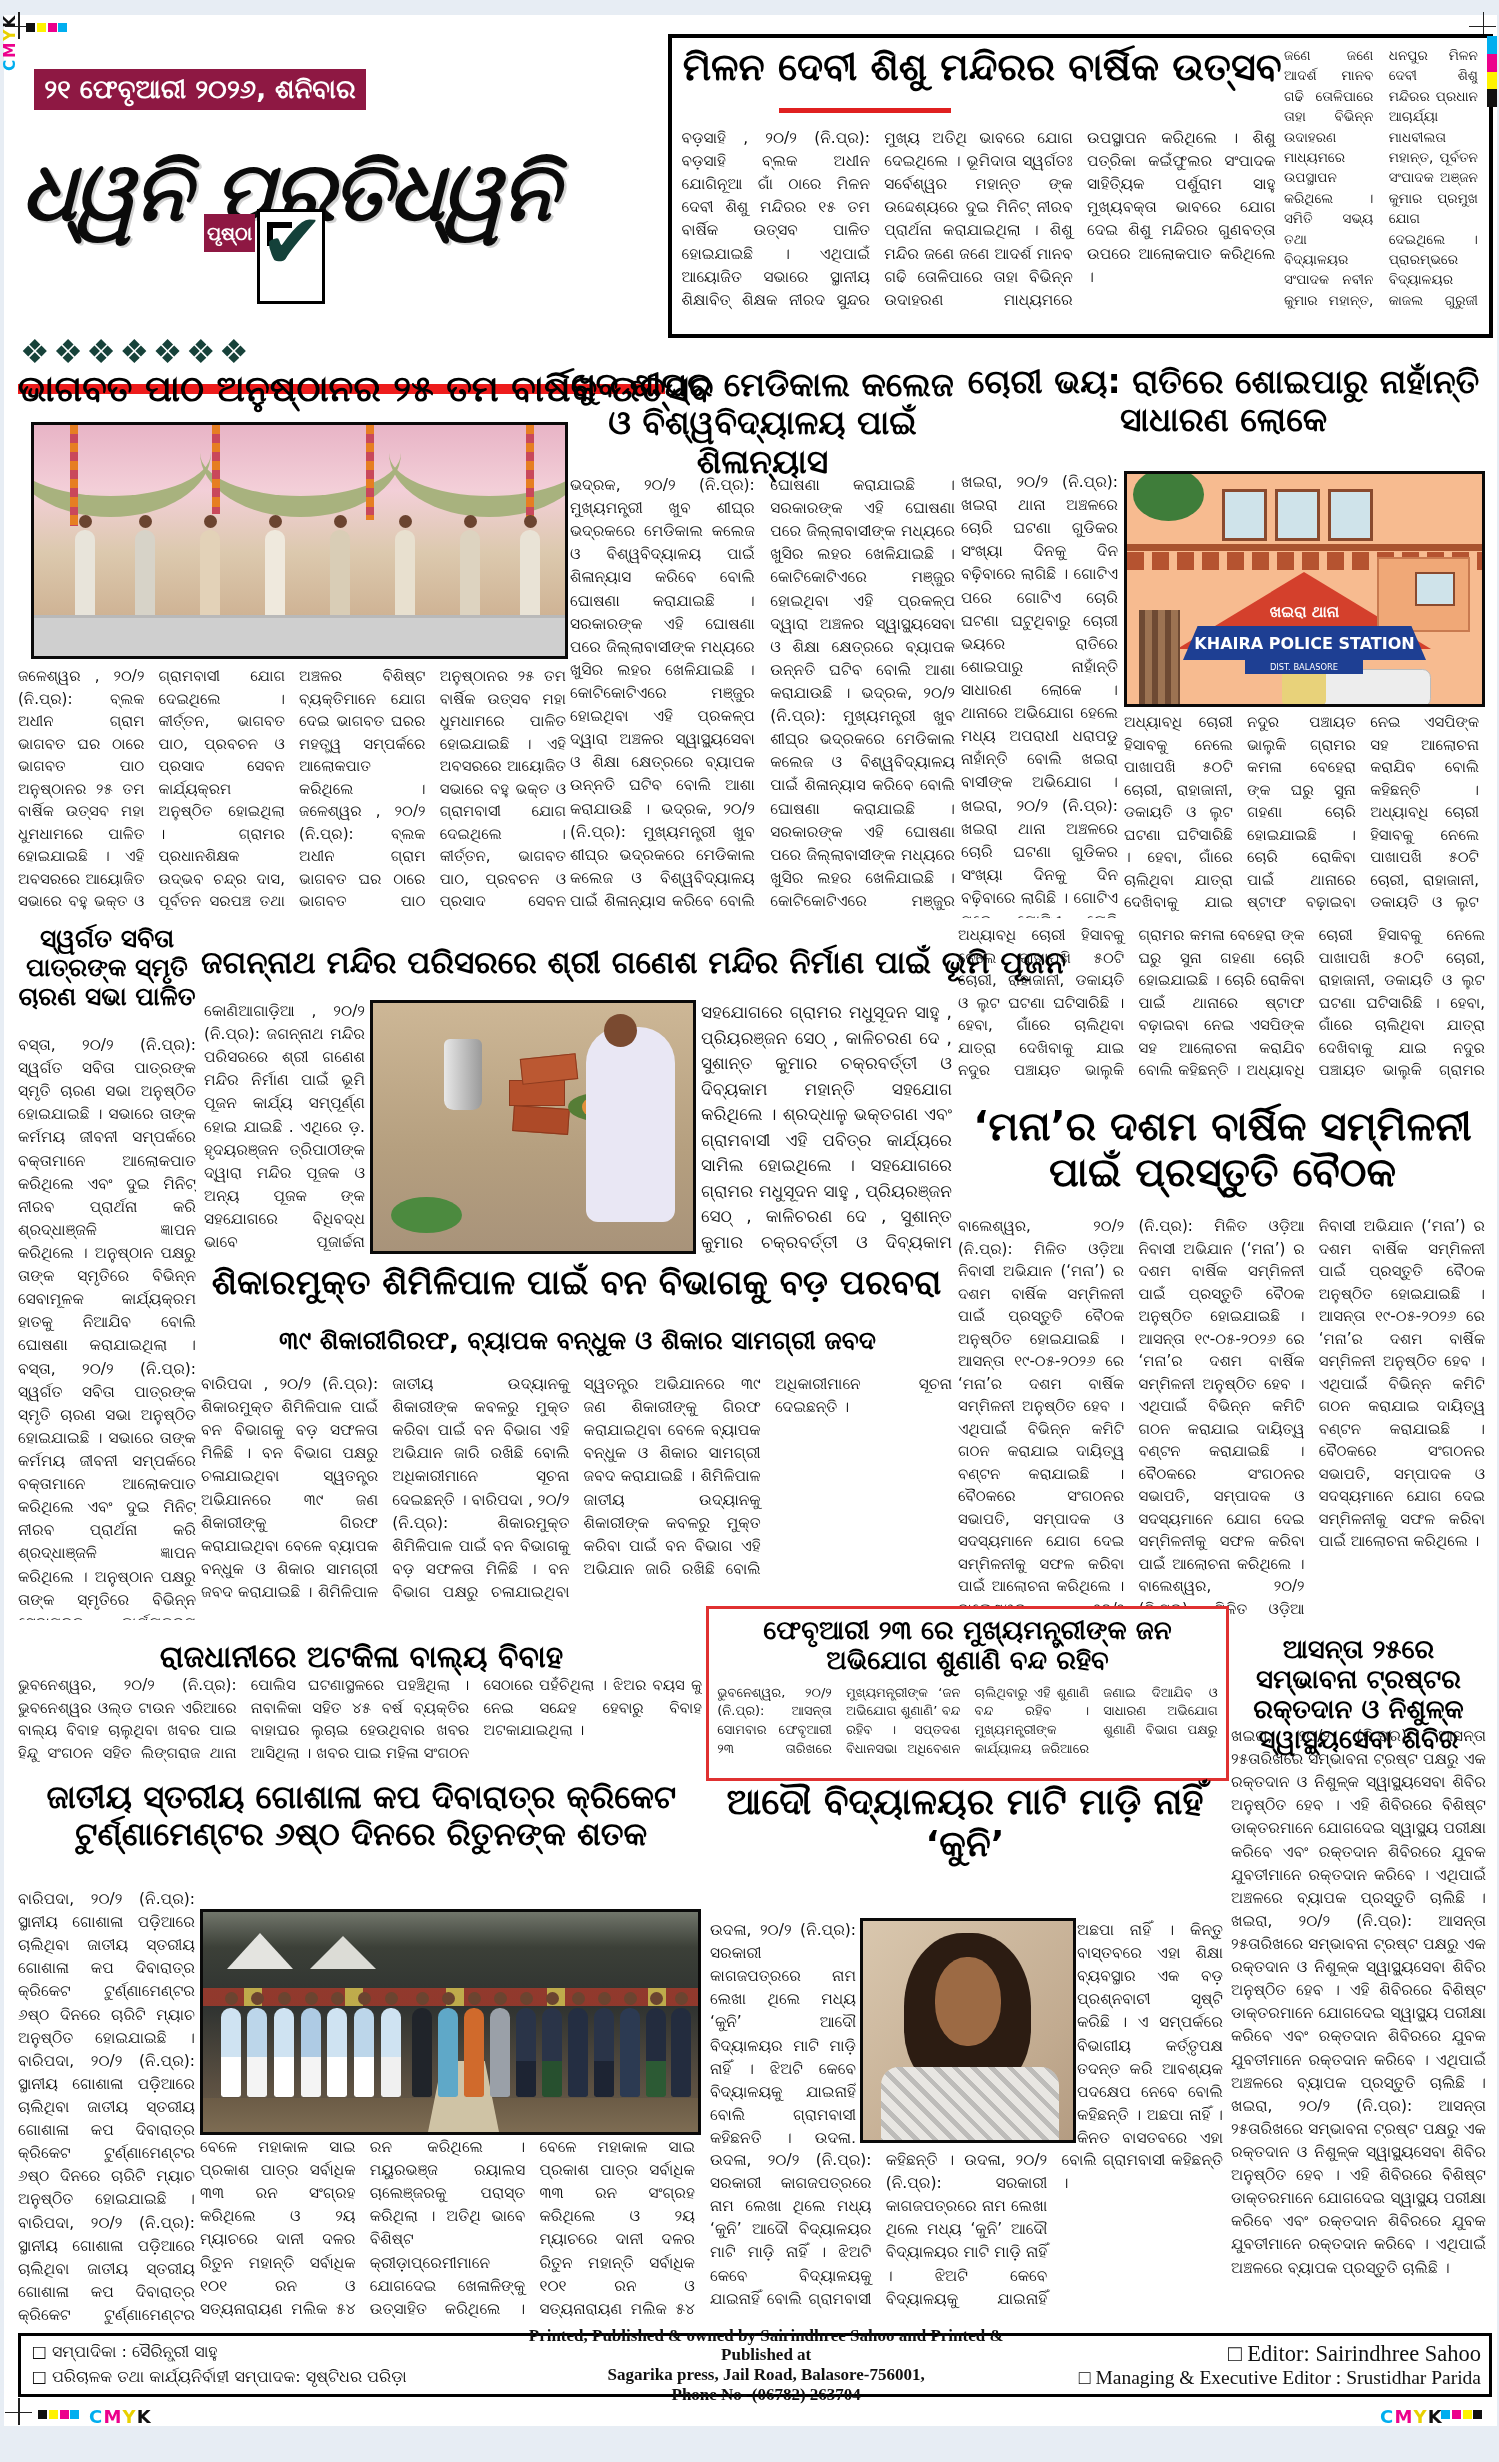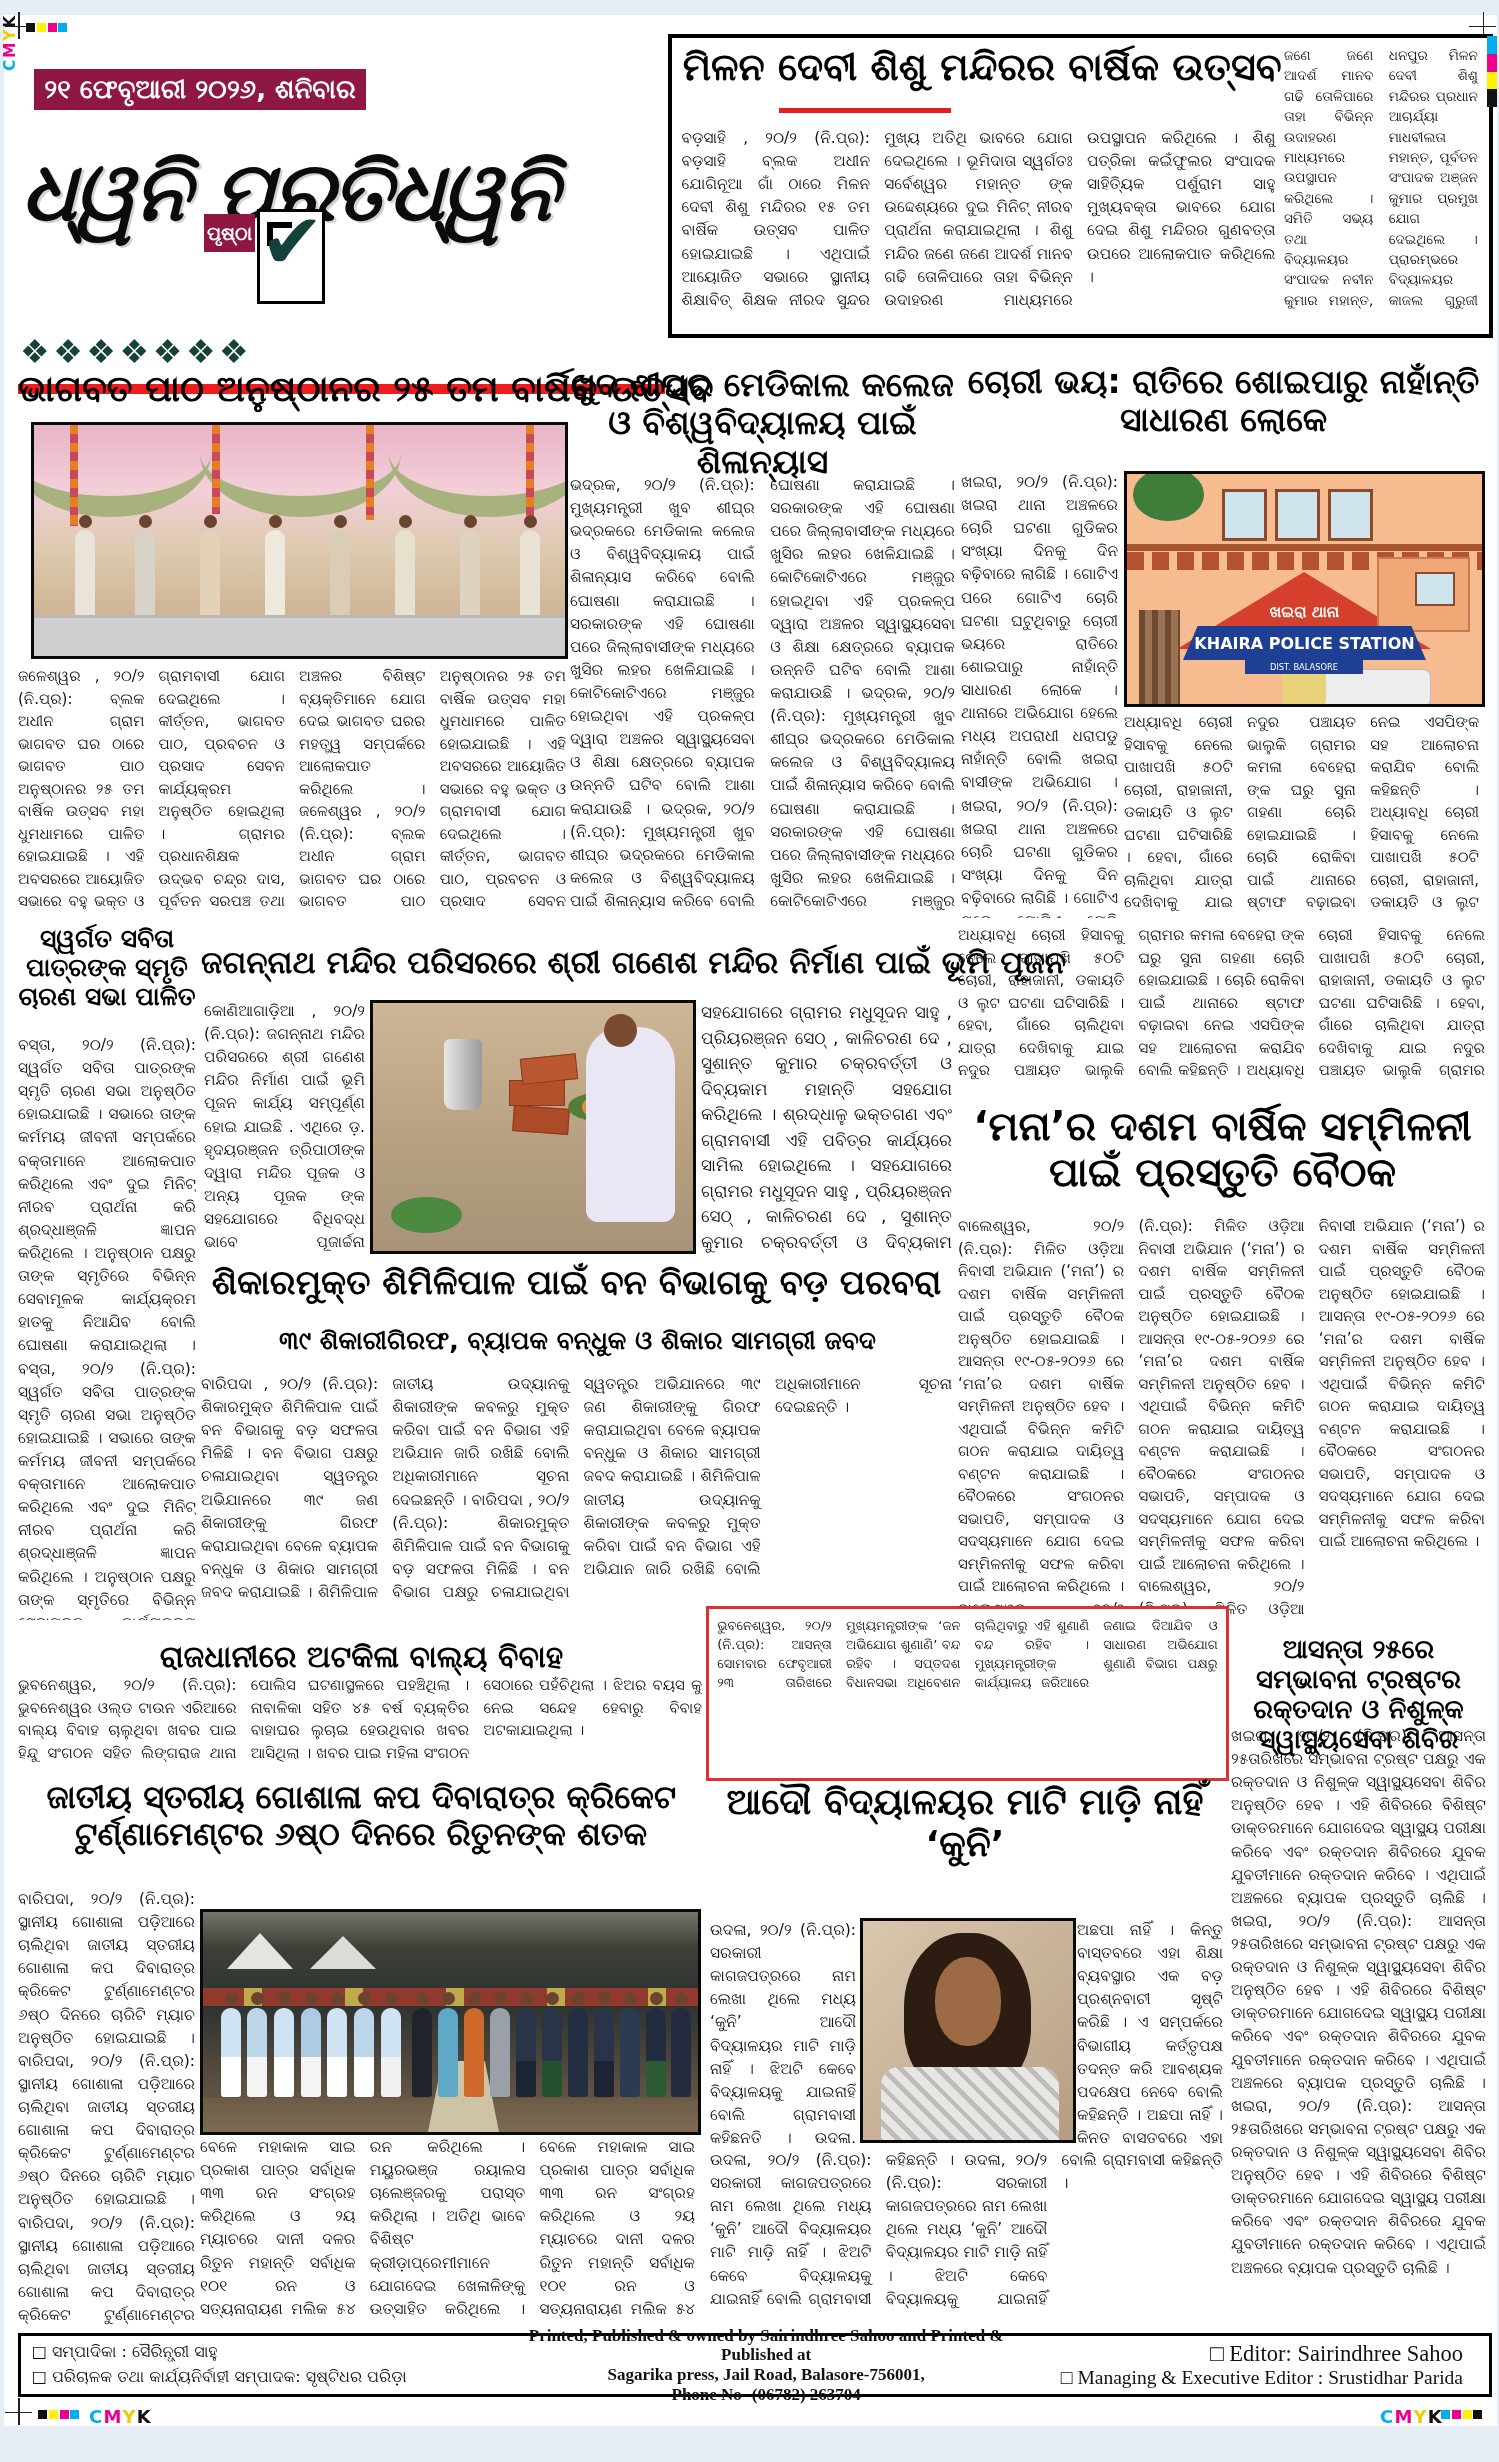--- a/index.html
+++ b/index.html
@@ -130,20 +130,21 @@
   <div class="bd c3 abs" style="left:958px;top:1215px;width:527px;height:408px;font-size:15px;">ବାଲେଶ୍ୱର, ୨୦/୨ (ନି.ପ୍ର): ମିଳିତ ଓଡ଼ିଆ ନିବାସୀ ଅଭିଯାନ (‘ମନା’) ର ଦଶମ ବାର୍ଷିକ ସମ୍ମିଳନୀ ପାଇଁ ପ୍ରସ୍ତୁତି ବୈଠକ ଅନୁଷ୍ଠିତ ହୋଇଯାଇଛି । ଆସନ୍ତା ୧୯-୦୫-୨୦୨୬ ରେ ‘ମନା’ର ଦଶମ ବାର୍ଷିକ ସମ୍ମିଳନୀ ଅନୁଷ୍ଠିତ ହେବ । ଏଥିପାଇଁ ବିଭିନ୍ନ କମିଟି ଗଠନ କରାଯାଇ ଦାୟିତ୍ୱ ବଣ୍ଟନ କରାଯାଇଛି । ବୈଠକରେ ସଂଗଠନର ସଭାପତି, ସମ୍ପାଦକ ଓ ସଦସ୍ୟମାନେ ଯୋଗ ଦେଇ ସମ୍ମିଳନୀକୁ ସଫଳ କରିବା ପାଇଁ ଆଲୋଚନା କରିଥିଲେ । ବାଲେଶ୍ୱର, ୨୦/୨ (ନି.ପ୍ର): ମିଳିତ ଓଡ଼ିଆ ନିବାସୀ ଅଭିଯାନ (‘ମନା’) ର ଦଶମ ବାର୍ଷିକ ସମ୍ମିଳନୀ ପାଇଁ ପ୍ରସ୍ତୁତି ବୈଠକ ଅନୁଷ୍ଠିତ ହୋଇଯାଇଛି । ଆସନ୍ତା ୧୯-୦୫-୨୦୨୬ ରେ ‘ମନା’ର ଦଶମ ବାର୍ଷିକ ସମ୍ମିଳନୀ ଅନୁଷ୍ଠିତ ହେବ । ଏଥିପାଇଁ ବିଭିନ୍ନ କମିଟି ଗଠନ କରାଯାଇ ଦାୟିତ୍ୱ ବଣ୍ଟନ କରାଯାଇଛି । ବୈଠକରେ ସଂଗଠନର ସଭାପତି, ସମ୍ପାଦକ ଓ ସଦସ୍ୟମାନେ ଯୋଗ ଦେଇ ସମ୍ମିଳନୀକୁ ସଫଳ କରିବା ପାଇଁ ଆଲୋଚନା କରିଥିଲେ । ବାଲେଶ୍ୱର, ୨୦/୨ (ନି.ପ୍ର): ମିଳିତ ଓଡ଼ିଆ ନିବାସୀ ଅଭିଯାନ (‘ମନା’) ର ଦଶମ ବାର୍ଷିକ ସମ୍ମିଳନୀ ପାଇଁ ପ୍ରସ୍ତୁତି ବୈଠକ ଅନୁଷ୍ଠିତ ହୋଇଯାଇଛି । ଆସନ୍ତା ୧୯-୦୫-୨୦୨୬ ରେ ‘ମନା’ର ଦଶମ ବାର୍ଷିକ ସମ୍ମିଳନୀ ଅନୁଷ୍ଠିତ ହେବ । ଏଥିପାଇଁ ବିଭିନ୍ନ କମିଟି ଗଠନ କରାଯାଇ ଦାୟିତ୍ୱ ବଣ୍ଟନ କରାଯାଇଛି । ବୈଠକରେ ସଂଗଠନର ସଭାପତି, ସମ୍ପାଦକ ଓ ସଦସ୍ୟମାନେ ଯୋଗ ଦେଇ ସମ୍ମିଳନୀକୁ ସଫଳ କରିବା ପାଇଁ ଆଲୋଚନା କରିଥିଲେ ।</div>
 
   <h2 class="hl abs" style="left:201px;top:1263px;width:751px;font-size:34px;white-space:nowrap;">ଶିକାରମୁକ୍ତ ଶିମିଳିପାଳ ପାଇଁ ବନ ବିଭାଗକୁ ବଡ଼ ପରବରା</h2>
   <h3 class="hl abs" style="left:213px;top:1326px;width:729px;font-size:25px;">୩୯ ଶିକାରୀଗିରଫ, ବ୍ୟାପକ ବନ୍ଧୁକ ଓ ଶିକାର ସାମଗ୍ରୀ ଜବଦ</h3>
   <div class="bd c4 abs" style="left:201px;top:1373px;width:751px;height:249px;">ବାରିପଦା , ୨୦/୨ (ନି.ପ୍ର): ଶିକାରମୁକ୍ତ ଶିମିଳିପାଳ ପାଇଁ ବନ ବିଭାଗକୁ ବଡ଼ ସଫଳତା ମିଳିଛି । ବନ ବିଭାଗ ପକ୍ଷରୁ ଚଳାଯାଇଥିବା ସ୍ୱତନ୍ତ୍ର ଅଭିଯାନରେ ୩୯ ଜଣ ଶିକାରୀଙ୍କୁ ଗିରଫ କରାଯାଇଥିବା ବେଳେ ବ୍ୟାପକ ବନ୍ଧୁକ ଓ ଶିକାର ସାମଗ୍ରୀ ଜବଦ କରାଯାଇଛି । ଶିମିଳିପାଳ ଜାତୀୟ ଉଦ୍ୟାନକୁ ଶିକାରୀଙ୍କ କବଳରୁ ମୁକ୍ତ କରିବା ପାଇଁ ବନ ବିଭାଗ ଏହି ଅଭିଯାନ ଜାରି ରଖିଛି ବୋଲି ଅଧିକାରୀମାନେ ସୂଚନା ଦେଇଛନ୍ତି । ବାରିପଦା , ୨୦/୨ (ନି.ପ୍ର): ଶିକାରମୁକ୍ତ ଶିମିଳିପାଳ ପାଇଁ ବନ ବିଭାଗକୁ ବଡ଼ ସଫଳତା ମିଳିଛି । ବନ ବିଭାଗ ପକ୍ଷରୁ ଚଳାଯାଇଥିବା ସ୍ୱତନ୍ତ୍ର ଅଭିଯାନରେ ୩୯ ଜଣ ଶିକାରୀଙ୍କୁ ଗିରଫ କରାଯାଇଥିବା ବେଳେ ବ୍ୟାପକ ବନ୍ଧୁକ ଓ ଶିକାର ସାମଗ୍ରୀ ଜବଦ କରାଯାଇଛି । ଶିମିଳିପାଳ ଜାତୀୟ ଉଦ୍ୟାନକୁ ଶିକାରୀଙ୍କ କବଳରୁ ମୁକ୍ତ କରିବା ପାଇଁ ବନ ବିଭାଗ ଏହି ଅଭିଯାନ ଜାରି ରଖିଛି ବୋଲି ଅଧିକାରୀମାନେ ସୂଚନା ଦେଇଛନ୍ତି ।</div>
 
   <h2 class="hl abs" style="left:24px;top:1628px;width:675px;font-size:30px;white-space:nowrap;margin-top:12px;">ରାଜଧାନୀରେ ଅଟକିଳା ବାଲ୍ୟ ବିବାହ</h2>
   <div class="bd c3 abs" style="left:18px;top:1674px;width:684px;height:98px;font-size:15px;">ଭୁବନେଶ୍ୱର, ୨୦/୨ (ନି.ପ୍ର): ଭୁବନେଶ୍ୱର ଓଲ୍ଡ ଟାଉନ ଏରିଆରେ ବାଲ୍ୟ ବିବାହ ଚାଲୁଥିବା ଖବର ପାଇ ହିନ୍ଦୁ ସଂଗଠନ ସହିତ ଲିଙ୍ଗରାଜ ଥାନା ପୋଲିସ ଘଟଣାସ୍ଥଳରେ ପହଞ୍ଚିଥିଲା । ନାବାଳିକା ସହିତ ୪୫ ବର୍ଷ ବ୍ୟକ୍ତିର ବାହାଘର ଲୁଚାଇ ହେଉଥିବାର ଖବର ଆସିଥିଲା । ଖବର ପାଇ ମହିଳା ସଂଗଠନ ସେଠାରେ ପହଁଚିଥିଲା । ଝିଅର ବୟସ କୁ ନେଇ ସନ୍ଦେହ ହେବାରୁ ବିବାହ ଅଟକାଯାଇଥିଲା ।</div>
 
   <section class="abs" style="left:706px;top:1606px;width:517px;height:169px;border:3.6px solid #e03131;background:#fff;">
+    <h2 class="hl" style="margin:6px 7.1px 0;font-size:26px;">ଫେବୃଆରୀ ୨୩ ରେ ମୁଖ୍ୟମନ୍ତ୍ରୀଙ୍କ ଜନ ଅଭିଯୋଗ ଶୁଣାଣି ବନ୍ଦ ରହିବ</h2>
     <div class="bd c4" style="margin:8.3px 8.3px 0;height:77px;font-size:13px;line-height:1.45;">ଭୁବନେଶ୍ୱର, ୨୦/୨ (ନି.ପ୍ର): ଆସନ୍ତା ସୋମବାର ଫେବୃଆରୀ ୨୩ ତାରିଖରେ ମୁଖ୍ୟମନ୍ତ୍ରୀଙ୍କ ‘ଜନ ଅଭିଯୋଗ ଶୁଣାଣି’ ବନ୍ଦ ରହିବ । ସପ୍ତଦଶ ବିଧାନସଭା ଅଧିବେଶନ ଚାଲିଥିବାରୁ ଏହି ଶୁଣାଣି ବନ୍ଦ ରହିବ । ମୁଖ୍ୟମନ୍ତ୍ରୀଙ୍କ କାର୍ଯ୍ୟାଳୟ ଜରିଆରେ ଜଣାଇ ଦିଆଯିବ ଓ ସାଧାରଣ ଅଭିଯୋଗ ଶୁଣାଣି ବିଭାଗ ପକ୍ଷରୁ ପରବର୍ତ୍ତୀ ସୂଚନା ଦିଆଯାଇଛି ।</div>
   </section>
 
   <h2 class="hl abs" style="left:1230px;top:1606px;width:257px;font-size:26px;margin-top:28px;">ଆସନ୍ତା ୨୫ରେ ସମ୍ଭାବନା ଟ୍ରଷ୍ଟର ରକ୍ତଦାନ ଓ ନିଶୁଳ୍କ ସ୍ୱାସ୍ଥ୍ୟସେବା ଶିବିର</h2>
   <div class="bd abs" style="left:1231px;top:1725px;width:255px;height:598px;">ଖଇରା, ୨୦/୨ (ନି.ପ୍ର): ଆସନ୍ତା ୨୫ତାରିଖରେ ସମ୍ଭାବନା ଟ୍ରଷ୍ଟ ପକ୍ଷରୁ ଏକ ରକ୍ତଦାନ ଓ ନିଶୁଳ୍କ ସ୍ୱାସ୍ଥ୍ୟସେବା ଶିବିର ଅନୁଷ୍ଠିତ ହେବ । ଏହି ଶିବିରରେ ବିଶିଷ୍ଟ ଡାକ୍ତରମାନେ ଯୋଗଦେଇ ସ୍ୱାସ୍ଥ୍ୟ ପରୀକ୍ଷା କରିବେ ଏବଂ ରକ୍ତଦାନ ଶିବିରରେ ଯୁବକ ଯୁବତୀମାନେ ରକ୍ତଦାନ କରିବେ । ଏଥିପାଇଁ ଅଞ୍ଚଳରେ ବ୍ୟାପକ ପ୍ରସ୍ତୁତି ଚାଲିଛି । ଖଇରା, ୨୦/୨ (ନି.ପ୍ର): ଆସନ୍ତା ୨୫ତାରିଖରେ ସମ୍ଭାବନା ଟ୍ରଷ୍ଟ ପକ୍ଷରୁ ଏକ ରକ୍ତଦାନ ଓ ନିଶୁଳ୍କ ସ୍ୱାସ୍ଥ୍ୟସେବା ଶିବିର ଅନୁଷ୍ଠିତ ହେବ । ଏହି ଶିବିରରେ ବିଶିଷ୍ଟ ଡାକ୍ତରମାନେ ଯୋଗଦେଇ ସ୍ୱାସ୍ଥ୍ୟ ପରୀକ୍ଷା କରିବେ ଏବଂ ରକ୍ତଦାନ ଶିବିରରେ ଯୁବକ ଯୁବତୀମାନେ ରକ୍ତଦାନ କରିବେ । ଏଥିପାଇଁ ଅଞ୍ଚଳରେ ବ୍ୟାପକ ପ୍ରସ୍ତୁତି ଚାଲିଛି । ଖଇରା, ୨୦/୨ (ନି.ପ୍ର): ଆସନ୍ତା ୨୫ତାରିଖରେ ସମ୍ଭାବନା ଟ୍ରଷ୍ଟ ପକ୍ଷରୁ ଏକ ରକ୍ତଦାନ ଓ ନିଶୁଳ୍କ ସ୍ୱାସ୍ଥ୍ୟସେବା ଶିବିର ଅନୁଷ୍ଠିତ ହେବ । ଏହି ଶିବିରରେ ବିଶିଷ୍ଟ ଡାକ୍ତରମାନେ ଯୋଗଦେଇ ସ୍ୱାସ୍ଥ୍ୟ ପରୀକ୍ଷା କରିବେ ଏବଂ ରକ୍ତଦାନ ଶିବିରରେ ଯୁବକ ଯୁବତୀମାନେ ରକ୍ତଦାନ କରିବେ । ଏଥିପାଇଁ ଅଞ୍ଚଳରେ ବ୍ୟାପକ ପ୍ରସ୍ତୁତି ଚାଲିଛି ।</div>
 
   <h2 class="hl abs" style="left:21.3px;top:1779px;width:680px;font-size:32px;">ଜାତୀୟ ସ୍ତରୀୟ ଗୋଶାଳା କପ ଦିବାରାତ୍ର କ୍ରିକେଟ ଟୁର୍ଣ୍ଣାମେଣ୍ଟର ୬ଷ୍ଠ ଦିନରେ ରିତୁନଙ୍କ ଶତକ</h2>
   <div class="bd abs" style="left:18px;top:1888px;width:177px;height:441px;">ବାରିପଦା, ୨୦/୨ (ନି.ପ୍ର): ସ୍ଥାନୀୟ ଗୋଶାଳା ପଡ଼ିଆରେ ଚାଲିଥିବା ଜାତୀୟ ସ୍ତରୀୟ ଗୋଶାଳା କପ ଦିବାରାତ୍ର କ୍ରିକେଟ ଟୁର୍ଣ୍ଣାମେଣ୍ଟର ୬ଷ୍ଠ ଦିନରେ ଚାରିଟି ମ୍ୟାଚ ଅନୁଷ୍ଠିତ ହୋଇଯାଇଛି । ବାରିପଦା, ୨୦/୨ (ନି.ପ୍ର): ସ୍ଥାନୀୟ ଗୋଶାଳା ପଡ଼ିଆରେ ଚାଲିଥିବା ଜାତୀୟ ସ୍ତରୀୟ ଗୋଶାଳା କପ ଦିବାରାତ୍ର କ୍ରିକେଟ ଟୁର୍ଣ୍ଣାମେଣ୍ଟର ୬ଷ୍ଠ ଦିନରେ ଚାରିଟି ମ୍ୟାଚ ଅନୁଷ୍ଠିତ ହୋଇଯାଇଛି । ବାରିପଦା, ୨୦/୨ (ନି.ପ୍ର): ସ୍ଥାନୀୟ ଗୋଶାଳା ପଡ଼ିଆରେ ଚାଲିଥିବା ଜାତୀୟ ସ୍ତରୀୟ ଗୋଶାଳା କପ ଦିବାରାତ୍ର କ୍ରିକେଟ ଟୁର୍ଣ୍ଣାମେଣ୍ଟର ୬ଷ୍ଠ ଦିନରେ ଚାରିଟି ମ୍ୟାଚ ଅନୁଷ୍ଠିତ ହୋଇଯାଇଛି ।</div>
   <div class="photo" style="left:200px;top:1909px;width:495px;height:220px;background:linear-gradient(180deg,#71766b 0%,#3c4038 16%,#2e3230 42%,#5a4f41 78%,#6e5f4c 100%);">
     <div class="abs" style="left:24px;top:21.3px;width:0;height:0;border-left:33px solid transparent;border-right:33px solid transparent;border-bottom:36px solid #e4e4e0;"></div>
@@ -186,21 +187,21 @@
   <footer class="abs" style="left:18px;top:2333px;width:1468px;height:58px;border:3.6px solid #000;background:#fff;display:flex;align-items:center;">
     <div style="width:474px;padding-left:10.7px;">
       <div class="ftOd">□ ସମ୍ପାଦିକା : ସୈରିନ୍ଧ୍ରୀ ସାହୁ</div>
       <div class="ftOd" style="font-weight:normal;">□ ପରିଚାଳକ ତଥା କାର୍ଯ୍ୟନିର୍ବାହୀ ସମ୍ପାଦକ: ସୃଷ୍ଟିଧର ପରିଡ଼ା</div>
     </div>
     <div style="width:521px;">
       <div class="ftEn">Printed, Published &amp; owned by Sairindhree Sahoo and Printed &amp; Published at</div>
       <div class="ftEn">Sagarika press, Jail Road, Balasore-756001,</div>
       <div class="ftEn">Phone No- (06782) 263704</div>
     </div>
-    <div style="flex:1;padding-right:26px;">
+    <div style="flex:1;padding-right:8px;">
       <div style="font-family:'Liberation Serif','DejaVu Serif',serif;font-size:22.5px;text-align:right;">□  Editor: Sairindhree Sahoo</div>
       <div style="font-family:'Liberation Serif','DejaVu Serif',serif;font-size:19.5px;text-align:right;">□ Managing &amp;  Executive Editor : Srustidhar Parida</div>
     </div>
   </footer>
 
   <div class="cross abs" style="left:4.7px;top:2398px;"></div>
   <div class="abs" style="left:38px;top:2408px;">
     <span class="sq bK"></span><span class="sq bY"></span><span class="sq bM"></span><span class="sq bC"></span>
   </div>
   <div class="abs" style="left:89px;top:2406px;font-size:18px;font-weight:bold;letter-spacing:1.2px;">

